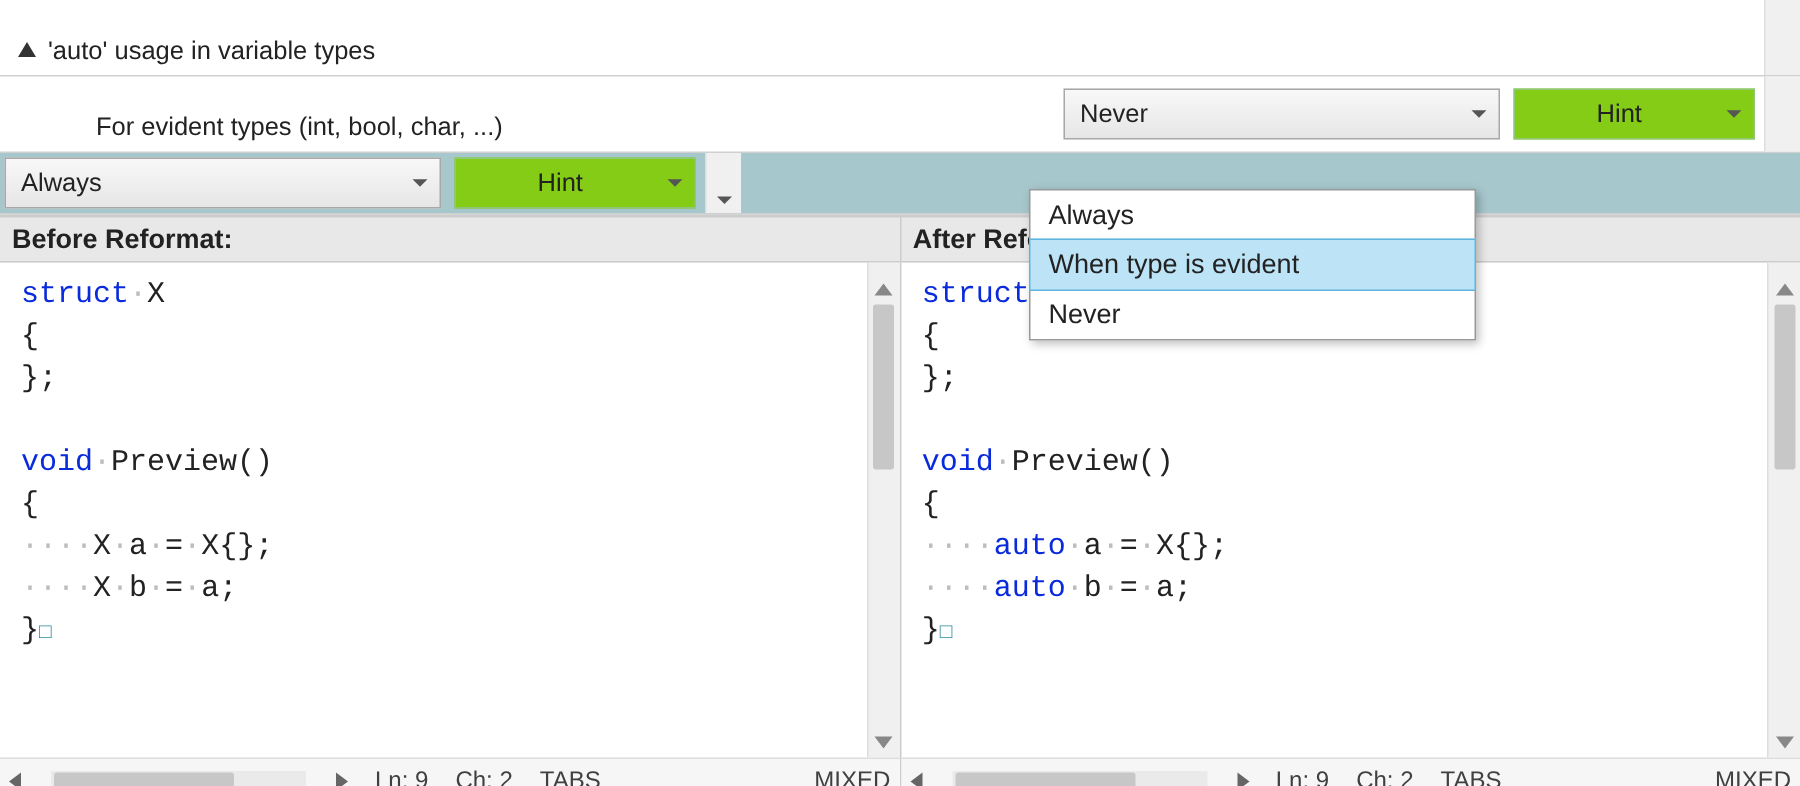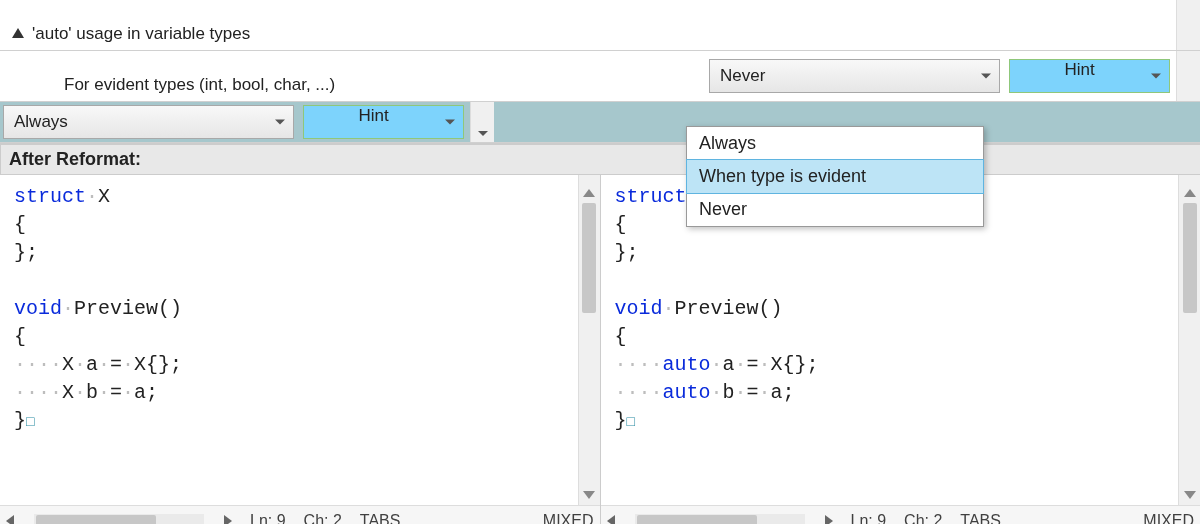--- a/index.html
+++ b/index.html
@@ -71,24 +71,24 @@
   }
   .hint-cell {
     width: 170px;
     padding: 3px 6px 3px 3px;
     display: flex;
     align-items: center;
   }
   .hint-combo {
     flex: 1;
     height: 34px;
-    background: #7dd3fc;
+    background: #84cc16;
     border: 1px solid #8fc77a;
     display: flex;
-    align-items: flex-start;
+    align-items: center;
     justify-content: center;
     font-size: 17px;
     position: relative;
     padding-right: 20px;
   }
   .chevron {
     position: absolute;
     right: 8px;
     top: 50%;
     transform: translateY(-50%);
@@ -284,20 +284,21 @@
 
 </div>
 
 <div class="dropdown-popup">
   <div class="opt">Always</div>
   <div class="opt hl">When type is evident</div>
   <div class="opt">Never</div>
 </div>
 
 <div class="headers-row">
+  <div class="pane-header">Before Reformat:</div>
   <div class="pane-header right">After Reformat:</div>
 </div>
 
 <div class="panes">
 
   <div class="pane">
     <div class="code-area">
       <div class="code-body"><span class="kw">struct</span><span class="dot">·</span><span>X</span>
 <span>{</span>
 <span>};</span>

